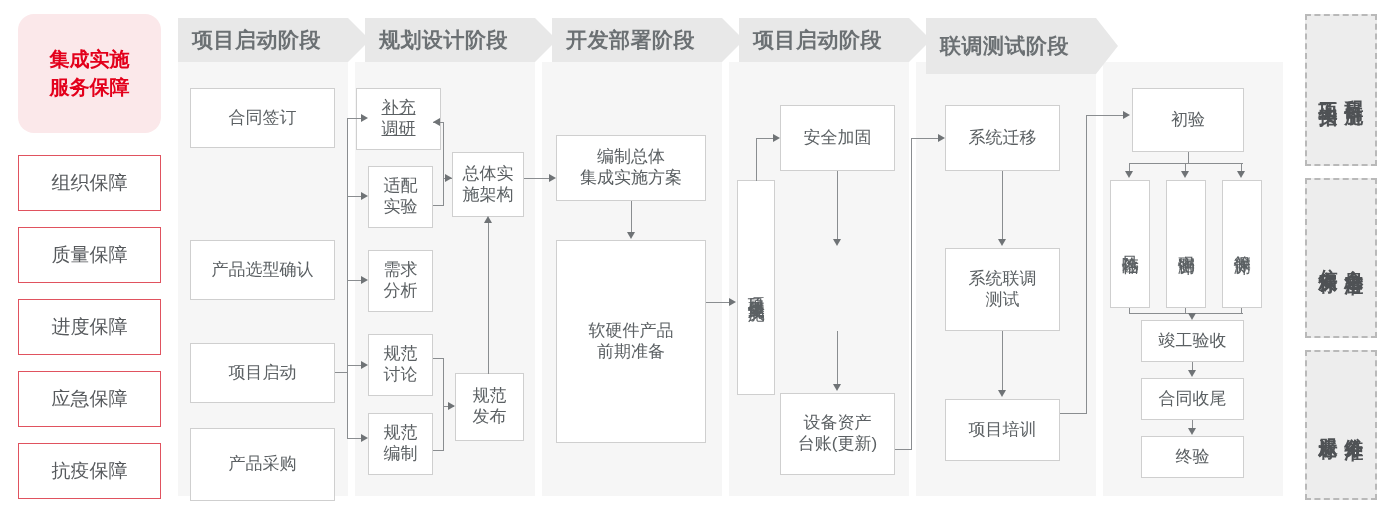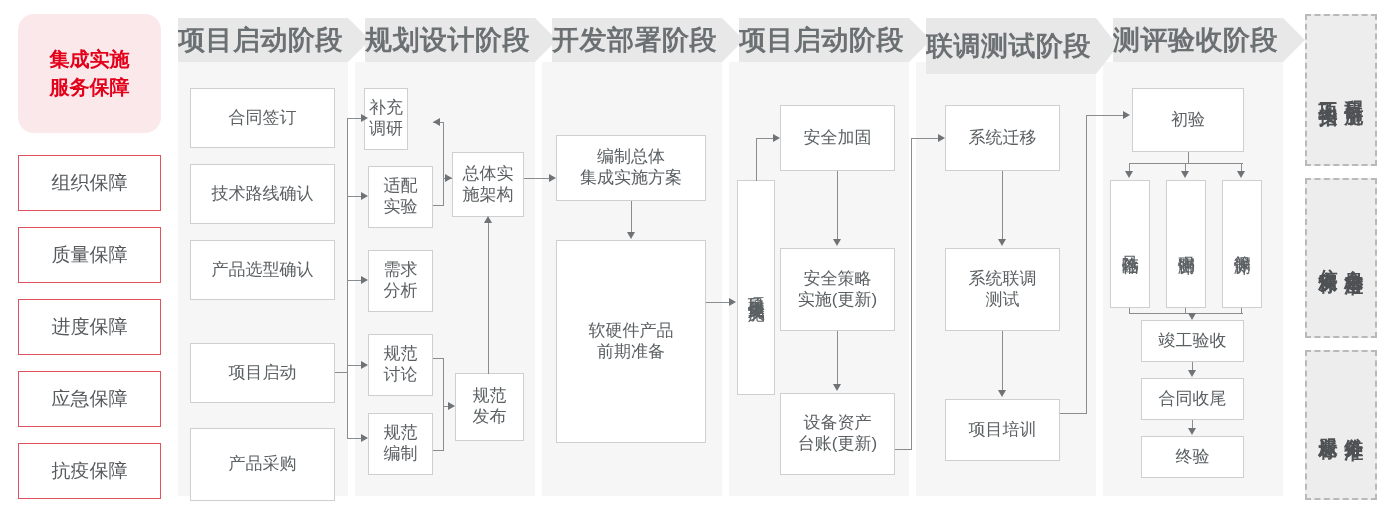--- a/index.html
+++ b/index.html
@@ -57,24 +57,25 @@
     font-size:19px;
     display:flex;align-items:center;justify-content:center;
     text-align:center;
   }
   
   .phase-head{
     position:absolute;
     box-sizing:border-box;
     background:#e8e8e8;
     color:#6b7073;
-    font-size:27px;
+    font-size:21px;
     font-weight:bold;
     letter-spacing:.5px;
     display:flex;align-items:center;
+    padding-left:14px;
     clip-path:polygon(0 0, calc(100% - 22px) 0, 100% 50%, calc(100% - 22px) 100%, 0 100%);
   }
   
   .vbox{
     position:absolute;
     box-sizing:border-box;
     background:#ffffff;
     border:1px solid #cfcfcf;
     color:#5b6063;
     font-size:17px;
@@ -128,29 +129,27 @@
   <div class="col-bg" style="left:542px;top:62px;width:180px;height:434px;"></div>
   <div class="col-bg" style="left:729px;top:62px;width:180px;height:434px;"></div>
   <div class="col-bg" style="left:916px;top:62px;width:180px;height:434px;"></div>
   <div class="col-bg" style="left:1103px;top:62px;width:180px;height:434px;"></div>
 
   <div class="phase-head" style="left:178px;top:18px;width:192px;height:44px;">项目启动阶段</div>
   <div class="phase-head" style="left:365px;top:18px;width:192px;height:44px;">规划设计阶段</div>
   <div class="phase-head" style="left:552px;top:18px;width:192px;height:44px;">开发部署阶段</div>
   <div class="phase-head" style="left:739px;top:18px;width:192px;height:44px;">项目启动阶段</div>
   <div class="phase-head" style="left:926px;top:18px;width:192px;height:56px;">联调测试阶段</div>
-  <div class="phase-head" style="left:1113px;top:18px;width:192px;height:44px;">测评验收阶段</div>
 
   <div class="box" style="left:190px;top:88px;width:145px;height:60px;">合同签订</div>
-  <div class="box" style="left:190px;top:164px;width:145px;height:60px;">技术路线确认</div>
   <div class="box" style="left:190px;top:240px;width:145px;height:60px;">产品选型确认</div>
   <div class="box" style="left:190px;top:343px;width:145px;height:60px;">项目启动</div>
   <div class="box" style="left:190px;top:428px;width:145px;height:73px;text-align:center;">产品采购</div>
 
-  <div class="box" style="left:364px;top:88px;width:44px;height:62px;">补充
+  <div class="box" style="left:356px;top:88px;width:85px;height:62px;text-decoration:underline;">补充
 调研</div>
   <div class="box" style="left:368px;top:166px;width:65px;height:62px;">适配
 实验</div>
   <div class="box" style="left:368px;top:250px;width:65px;height:62px;">需求
 分析</div>
   <div class="box" style="left:368px;top:334px;width:65px;height:62px;">规范
 讨论</div>
   <div class="box" style="left:368px;top:413px;width:65px;height:62px;">规范
 编制</div>
   <div class="box" style="left:452px;top:152px;width:72px;height:65px;">总体实
@@ -158,22 +157,20 @@
   <div class="box" style="left:455px;top:373px;width:69px;height:68px;">规范
 发布</div>
 
   <div class="box" style="left:556px;top:135px;width:150px;height:66px;">编制总体
 集成实施方案</div>
   <div class="box" style="left:556px;top:240px;width:150px;height:203px;">软硬件产品
 前期准备</div>
 
   <div class="vbox" style="left:737px;top:180px;width:38px;height:215px;">项目整体集成实施</div>
   <div class="box" style="left:780px;top:105px;width:115px;height:66px;">安全加固</div>
-  <div class="box" style="left:780px;top:248px;width:115px;height:83px;">安全策略
-实施(更新)</div>
   <div class="box" style="left:780px;top:393px;width:115px;height:82px;">设备资产
 台账(更新)</div>
 
   <div class="box" style="left:945px;top:105px;width:115px;height:66px;">系统迁移</div>
   <div class="box" style="left:945px;top:248px;width:115px;height:83px;">系统联调
 测试</div>
   <div class="box" style="left:945px;top:399px;width:115px;height:62px;">项目培训</div>
 
   <div class="box" style="left:1132px;top:88px;width:112px;height:64px;">初验</div>
   <div class="vbox" style="left:1110px;top:180px;width:40px;height:128px;">风险评估</div>

